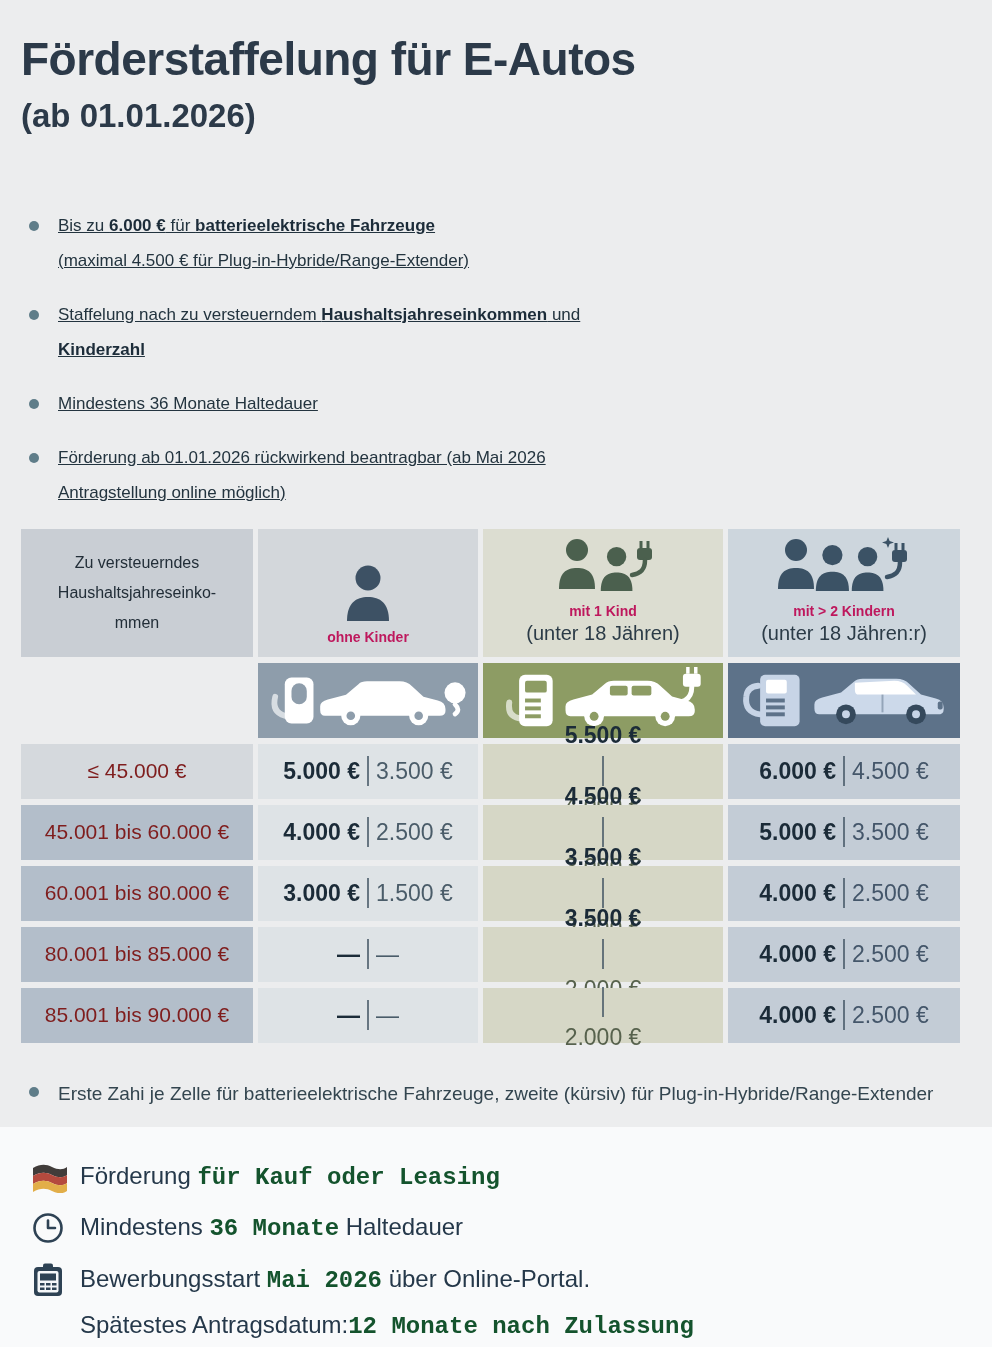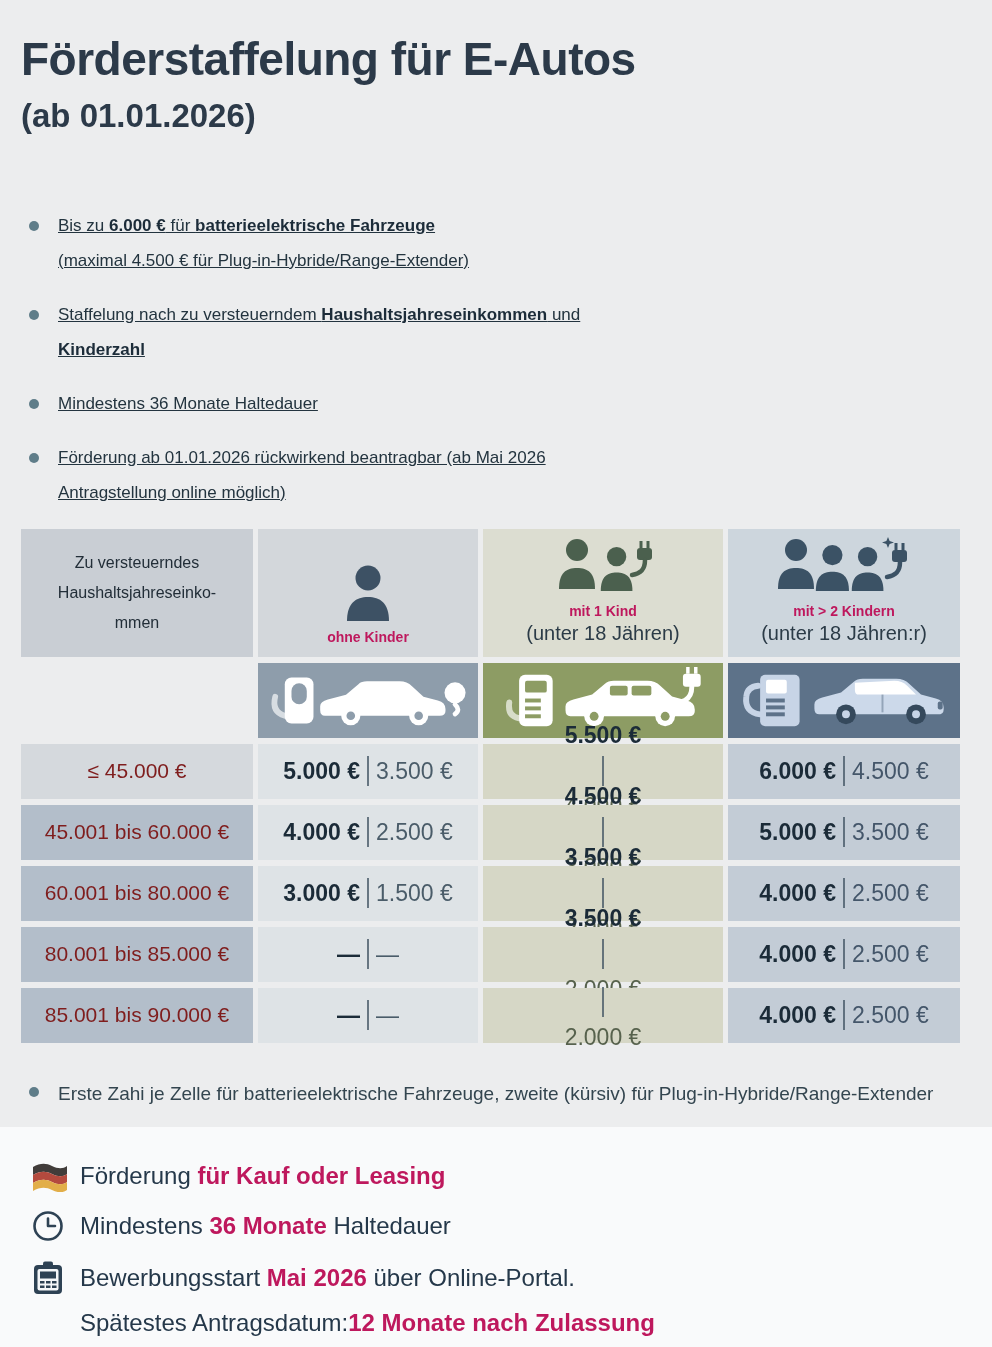--- a/index.html
+++ b/index.html
@@ -55,21 +55,21 @@
   .vd{width:2px;height:30px;background:#3f5160;opacity:.75;flex:none;}
   .ghost .v1{min-width:86px;}
   .footnote{display:flex;align-items:flex-start;margin-top:38px;}
   .footnote .dot{margin-top:6px;}
   .fntext{font-size:19px;color:#33454f;line-height:26px;}
   
   .bottom{position:absolute;left:0;right:0;top:1127px;bottom:0;background:#f9fafb;padding:32px 0 0 30px;box-sizing:border-box;}
   .fitem{display:flex;align-items:center;margin-bottom:15px;}
   .ficol{width:50px;flex:none;display:flex;align-items:center;}
   .ftext{font-size:24px;color:#25384a;line-height:34px;}
-  .ftext b{font-weight:700;color:#be185d;}
+  .ftext b{font-weight:700;color:#14532d;font-family:Liberation Mono, monospace;}
   .fline2{margin:-6px 0 0 50px;}
 </style>
 </head>
 <body>
 
 <div class="top">
   <h1>Förderstaffelung für E-Autos</h1>
   <h2>(ab 01.01.2026)</h2>
 
   <div class="bullets">

